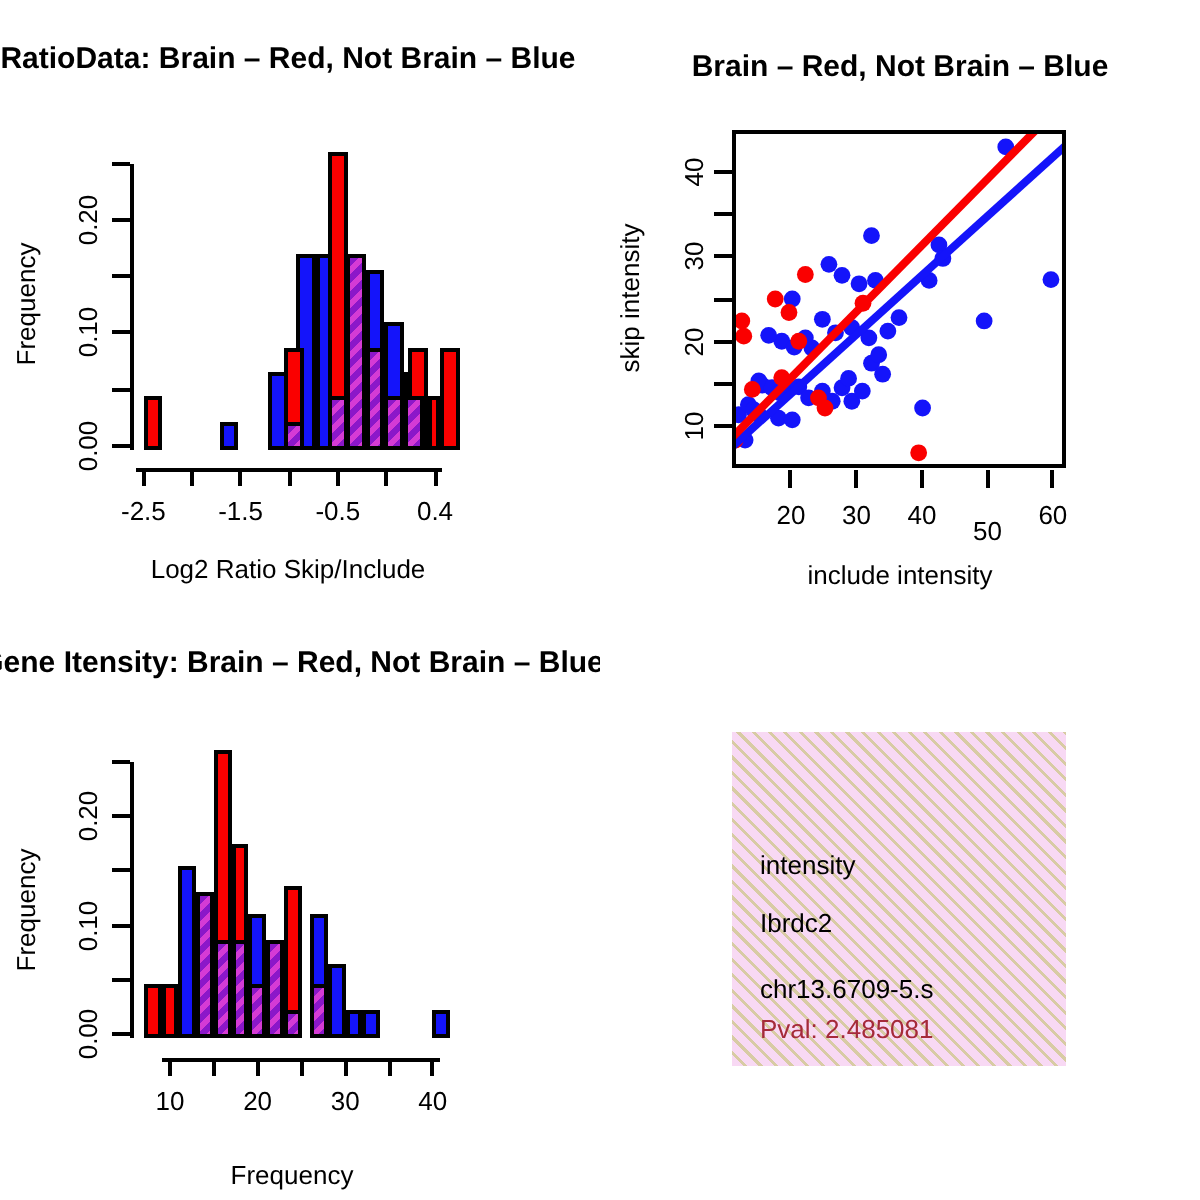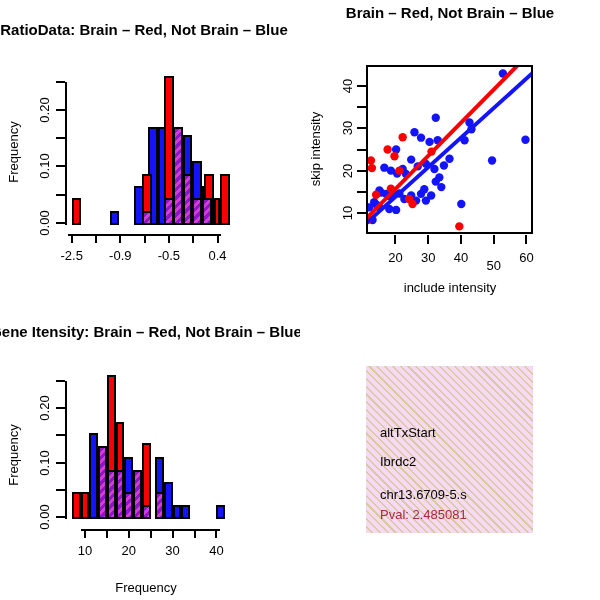--- a/index.html
+++ b/index.html
@@ -2,21 +2,21 @@
 <html><head>
 <meta charset="utf-8">
 <style>
   html,body{margin:0;padding:0;background:#fff;}
   #app{position:relative;width:600px;height:600px;background:#fff;overflow:hidden;
        font-family:"Liberation Sans", sans-serif;color:#000;}
   .panel{position:absolute;width:300px;height:300px;overflow:hidden;}
   #p1{left:0;top:0} #p2{left:300px;top:0} #p3{left:0;top:300px} #p4{left:300px;top:300px}
   .title{position:absolute;white-space:nowrap;font-weight:bold;font-size:15px;
          transform:translateX(-50%);}
-  #p1 .title{left:144px;top:21px} #p2 .title{left:150px;top:4px} #p3 .title{left:146px;top:23px}
+  #p1 .title{left:144px;top:21px} #p2 .title{left:150px;top:25px} #p3 .title{left:146px;top:23px}
   .vlab{position:absolute;font-size:13px;white-space:nowrap;
         transform:translate(-50%,-50%) rotate(-90deg);}
   .hlab{position:absolute;font-size:13px;white-space:nowrap;transform:translateX(-50%);}
   #p1 .ylab{left:13px;top:152px} #p3 .ylab{left:13px;top:155px} #p2 .ylab{left:15px;top:149px}
   #p1 .xlab{left:144px;top:277px} #p2 .xlab{left:150px;top:280px} #p3 .xlab{left:146px;top:280px}
   .ln{position:absolute;background:#000;}
   .bar{position:absolute;border:2px solid #000;box-sizing:border-box;}
   .sbox{position:absolute;left:66px;top:65px;width:167px;height:169px;
         border:2px solid #000;box-sizing:border-box;overflow:hidden;}
   .infobox{position:absolute;left:66px;top:66px;width:167px;height:167px;overflow:hidden;}
@@ -24,37 +24,38 @@
   .il0{top:29px}.il1{top:59px}.il2{top:88px}.il3{top:121px}.il4{top:141px}
 </style>
 </head>
 <body>
 
 <div id="app">
 
   <div class="panel" id="p1">
     <div class="title">RatioData: Brain – Red, Not Brain – Blue</div>
     <div class="vlab ylab">Frequency</div>
+    <div class="hlab xlab">Log2 Ratio Skip/Include</div>
     <div class="plot">
         <div class="ln" style="left: 65px; top: 81.5px; width: 2px; height: 143.5px;"></div>
         <div class="ln" style="left: 56px; top: 222px; width: 9px; height: 2px;"></div>
         <div class="vlab" style="left: 44px; top: 223px;">0.00</div>
         <div class="ln" style="left: 56px; top: 193.7px; width: 9px; height: 2px;"></div>
         <div class="ln" style="left: 56px; top: 165.4px; width: 9px; height: 2px;"></div>
         <div class="vlab" style="left: 44px; top: 166.4px;">0.10</div>
         <div class="ln" style="left: 56px; top: 137.1px; width: 9px; height: 2px;"></div>
         <div class="ln" style="left: 56px; top: 108.8px; width: 9px; height: 2px;"></div>
         <div class="vlab" style="left: 44px; top: 109.8px;">0.20</div>
         <div class="ln" style="left: 56px; top: 80.5px; width: 9px; height: 2px;"></div>
         <div class="ln" style="left: 67.7px; top: 234px; width: 153.8px; height: 2px;"></div>
         <div class="ln" style="left: 70.7px; top: 234px; width: 2px; height: 9px;"></div>
         <div class="hlab" style="left: 71.7px; top: 248px;">-2.5</div>
         <div class="ln" style="left: 95px; top: 234px; width: 2px; height: 9px;"></div>
         <div class="ln" style="left: 119.3px; top: 234px; width: 2px; height: 9px;"></div>
-        <div class="hlab" style="left: 120.3px; top: 248px;">-0.9</div>
+        <div class="hlab" style="left: 120.3px; top: 248px;">-1.5</div>
         <div class="ln" style="left: 143.6px; top: 234px; width: 2px; height: 9px;"></div>
         <div class="ln" style="left: 167.9px; top: 234px; width: 2px; height: 9px;"></div>
         <div class="hlab" style="left: 168.9px; top: 248px;">-0.5</div>
         <div class="ln" style="left: 192.2px; top: 234px; width: 2px; height: 9px;"></div>
         <div class="ln" style="left: 216.5px; top: 234px; width: 2px; height: 9px;"></div>
         <div class="hlab" style="left: 217.5px; top: 248px;">0.4</div>
         <div class="bar" style="left: 109.608px; top: 210.548px; width: 9.72px; height: 14.452px; background: rgb(20, 20, 250);"></div>
         <div class="bar" style="left: 133.908px; top: 186.21px; width: 9.72px; height: 38.79px; background: rgb(20, 20, 250);"></div>
         <div class="bar" style="left: 148.488px; top: 126.78px; width: 9.72px; height: 98.22px; background: rgb(20, 20, 250);"></div>
         <div class="bar" style="left: 158.208px; top: 126.78px; width: 9.72px; height: 98.22px; background: rgb(20, 20, 250);"></div>
@@ -218,20 +219,20 @@
         <div class="bar" style="left: 115.66px; top: 169.585px; width: 8.76px; height: 49.415px; background: repeating-linear-gradient(135deg, rgb(139, 23, 201) 0px, rgb(139, 23, 201) 3px, rgb(213, 59, 213) 3px, rgb(213, 59, 213) 6px);"></div>
         <div class="bar" style="left: 124.42px; top: 192.475px; width: 8.76px; height: 26.525px; background: repeating-linear-gradient(135deg, rgb(139, 23, 201) 0px, rgb(139, 23, 201) 3px, rgb(213, 59, 213) 3px, rgb(213, 59, 213) 6px);"></div>
         <div class="bar" style="left: 133.18px; top: 169.585px; width: 8.76px; height: 49.415px; background: repeating-linear-gradient(135deg, rgb(139, 23, 201) 0px, rgb(139, 23, 201) 3px, rgb(213, 59, 213) 3px, rgb(213, 59, 213) 6px);"></div>
         <div class="bar" style="left: 141.94px; top: 205.01px; width: 8.76px; height: 13.99px; background: repeating-linear-gradient(135deg, rgb(139, 23, 201) 0px, rgb(139, 23, 201) 3px, rgb(213, 59, 213) 3px, rgb(213, 59, 213) 6px);"></div>
         <div class="bar" style="left: 155.08px; top: 192.475px; width: 8.76px; height: 26.525px; background: repeating-linear-gradient(135deg, rgb(139, 23, 201) 0px, rgb(139, 23, 201) 3px, rgb(213, 59, 213) 3px, rgb(213, 59, 213) 6px);"></div>
       </div>
   </div>
 
   <div class="panel" id="p4">
     <div class="infobox" style="background: repeating-linear-gradient(45deg, rgb(248, 217, 244) 0px, rgb(248, 217, 244) 4px, rgb(216, 203, 164) 4px, rgb(216, 203, 164) 5.5px);">
-      <div class="iline il1">altTxStart</div>
+      <div class="iline il1">intensity</div>
       <div class="iline il2">Ibrdc2</div>
       <div class="iline il3">chr13.6709-5.s</div>
       <div class="iline il4" style="color: rgb(165, 42, 58);">Pval: 2.485081</div>
     </div>
   </div>
 
 </div>
 
 </body></html>

